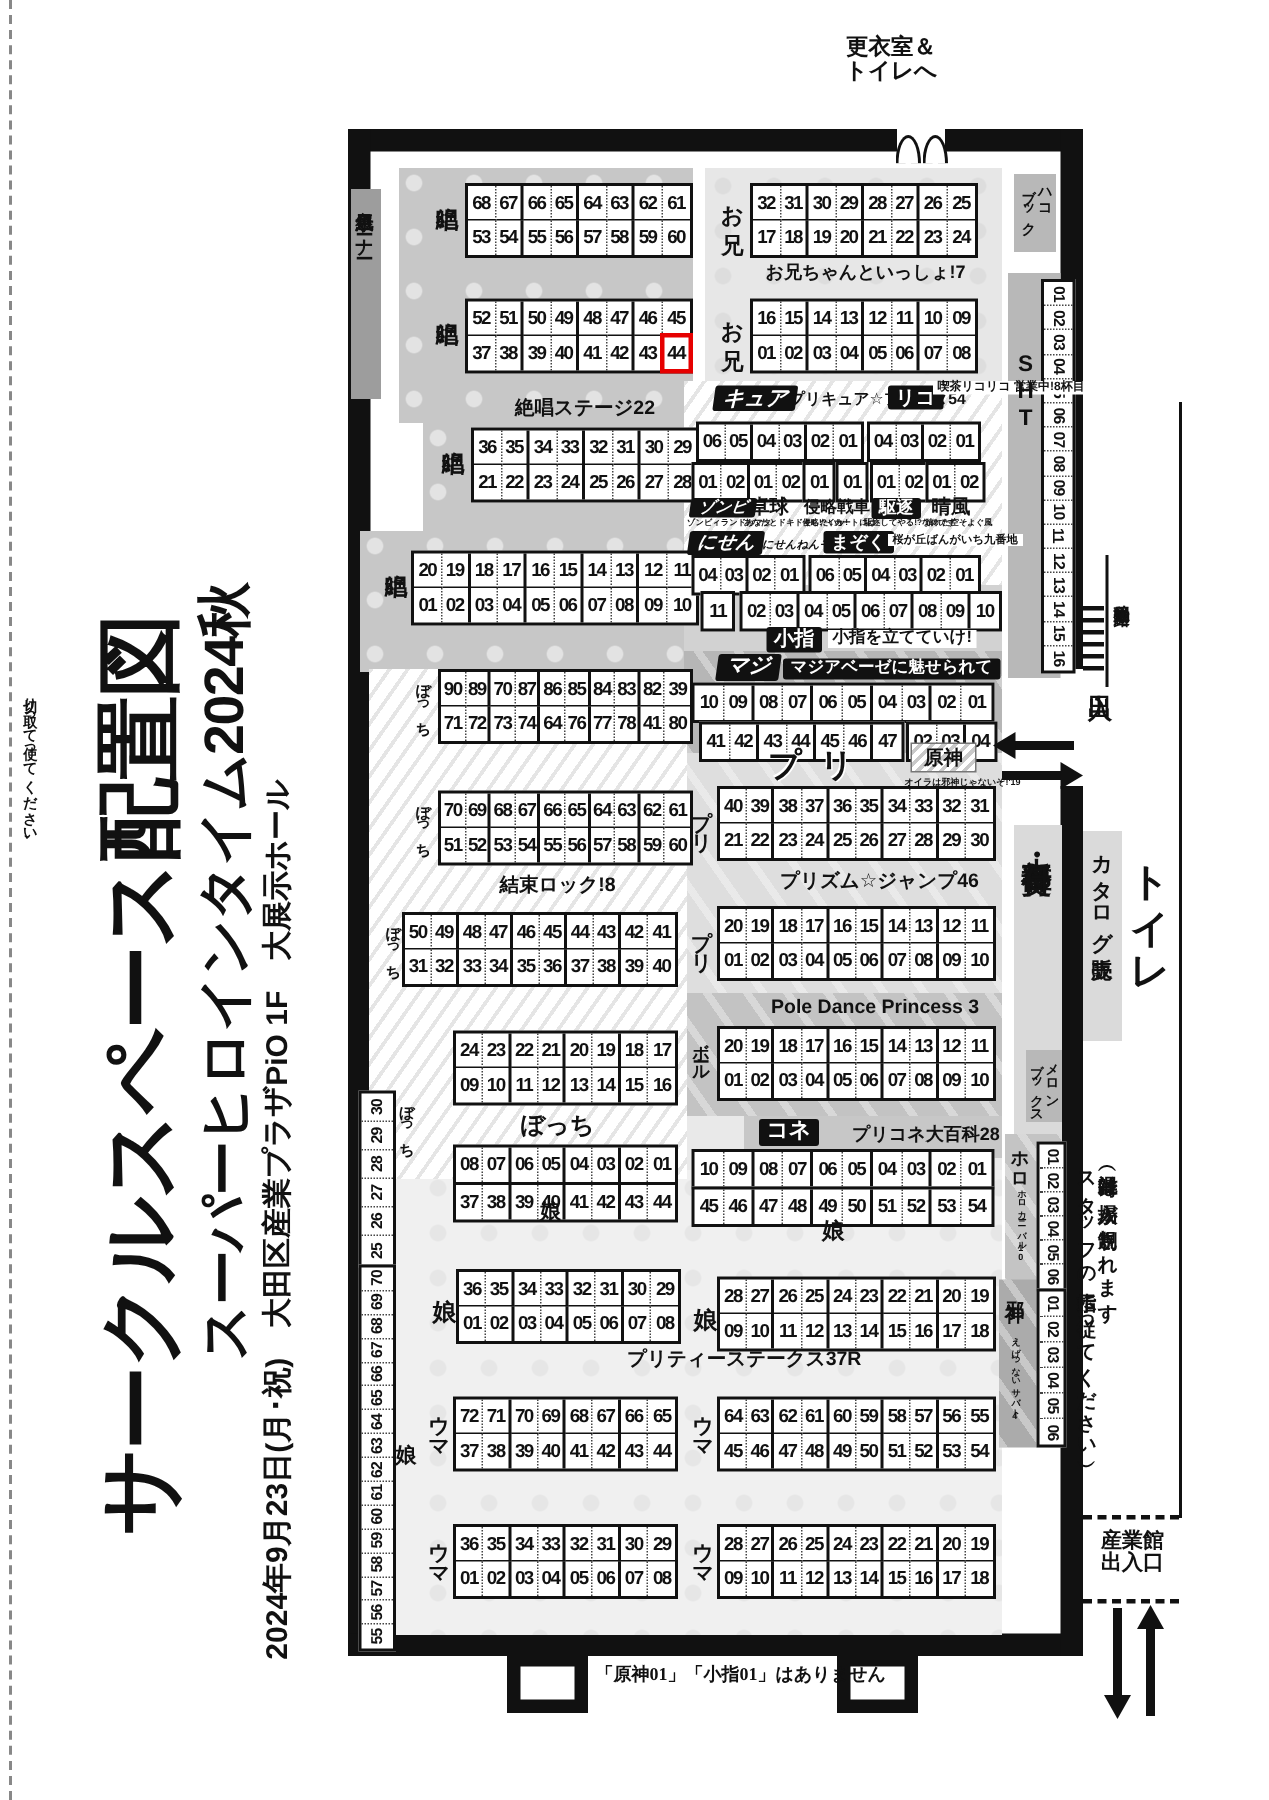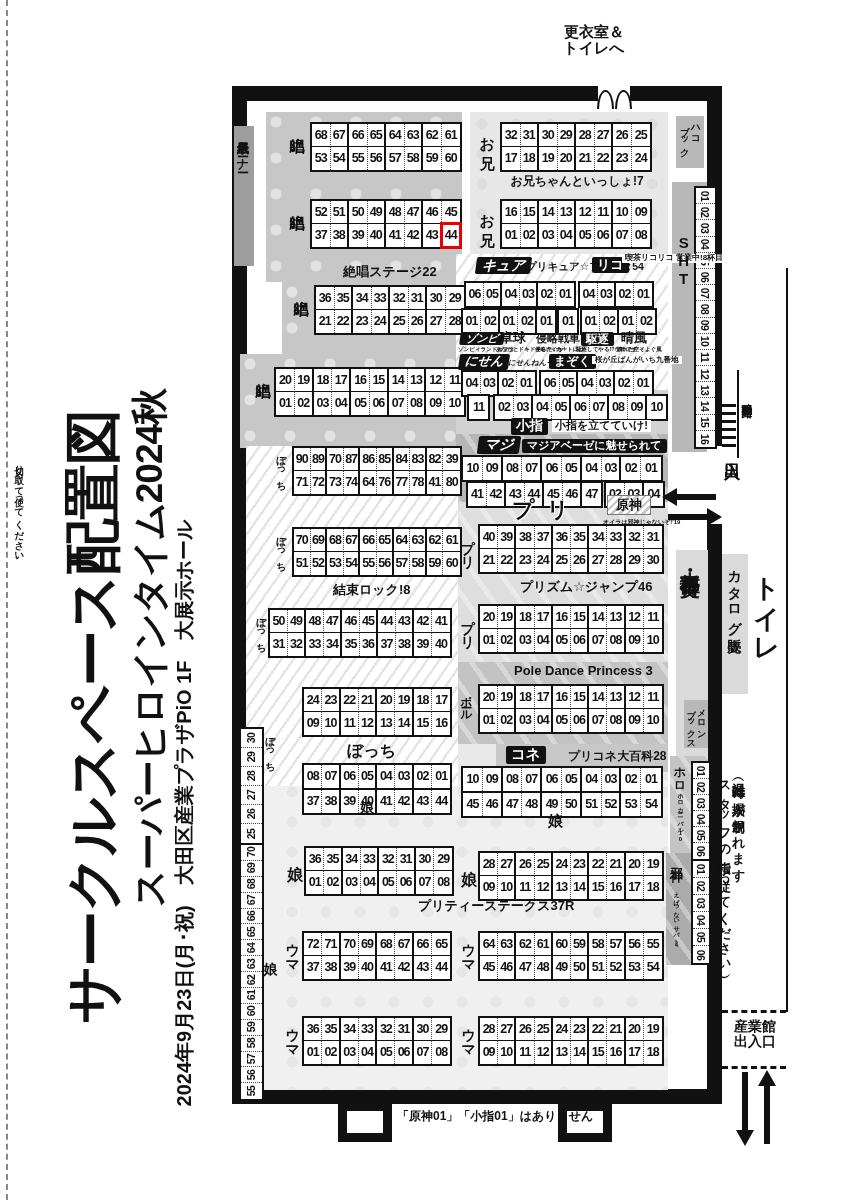--- a/index.html
+++ b/index.html
@@ -982,16 +982,16 @@
       <div class="s st-v" style="left: 673px; top: 759px; font-size: 12px;">ホロ</div>
       <div class="s st-vt" style="left: 677px; top: 789px; font-size: 6px;">ホロカーニバル10</div>
       <div class="s st-v" style="left: 669px; top: 857px; font-size: 13px;">邪神</div>
       <div class="s st-vt" style="left: 673px; top: 887px; font-size: 6px;">えげつないサバト4</div>
       <div class="s st-v" style="left: 717px; top: 772px; font-size: 13px; height: 228px;">（混雑時は入場が規制されます
 スタッフの指示に従ってください）</div>
       <div class="s st-pb" style="left: 726px; top: 1019px; font-size: 14px; width: 58px; text-align: center;">産業館
 出入口</div>
       <div class="s st-pb" style="left: 538px; top: 24px; font-size: 15px; width: 112px; text-align: center;">更衣室＆
 トイレへ</div>
-      <div class="s st-p" style="left: 397px; top: 1110px; font-size: 12px;">「原神01」「小指01」はありません</div>
+      <div class="s st-p" style="left: 397px; top: 1110px; font-size: 12px; font-family: Liberation Serif, serif;">「原神01」「小指01」はありません</div>
       <div class="s st-vt" style="left: 14px; top: 458px; font-size: 9.5px;">切り取って使ってください、</div>
     </div>
 </div>
 
 </body></html>

